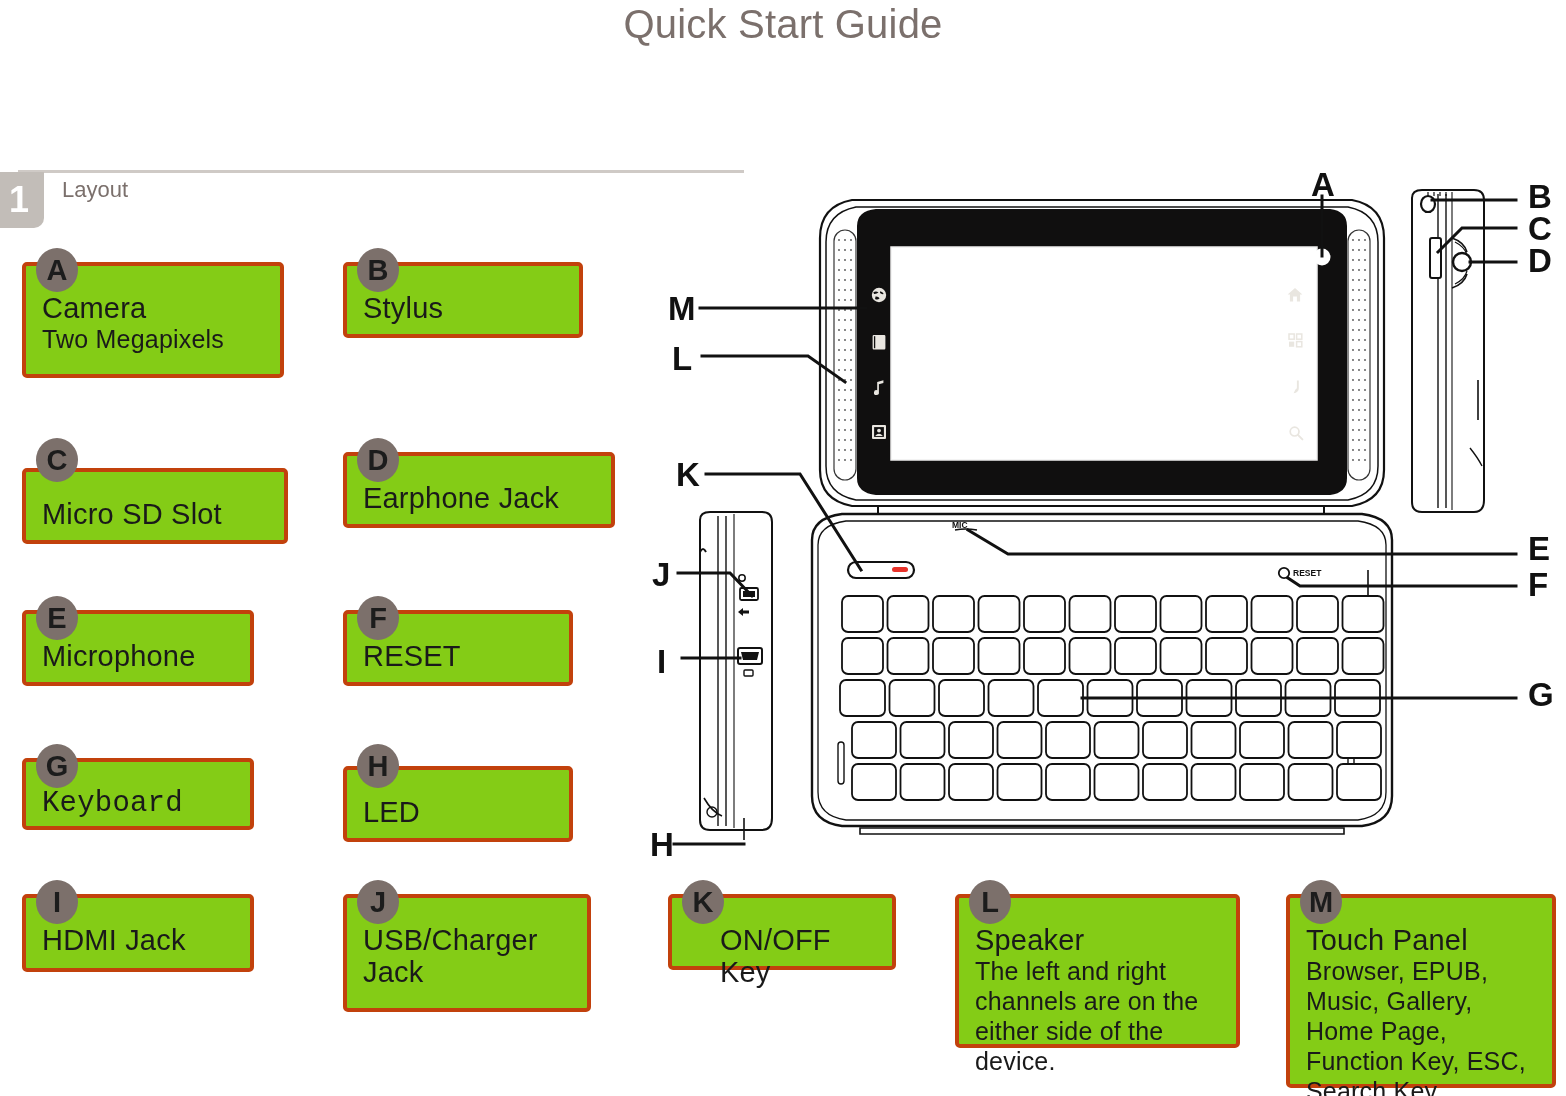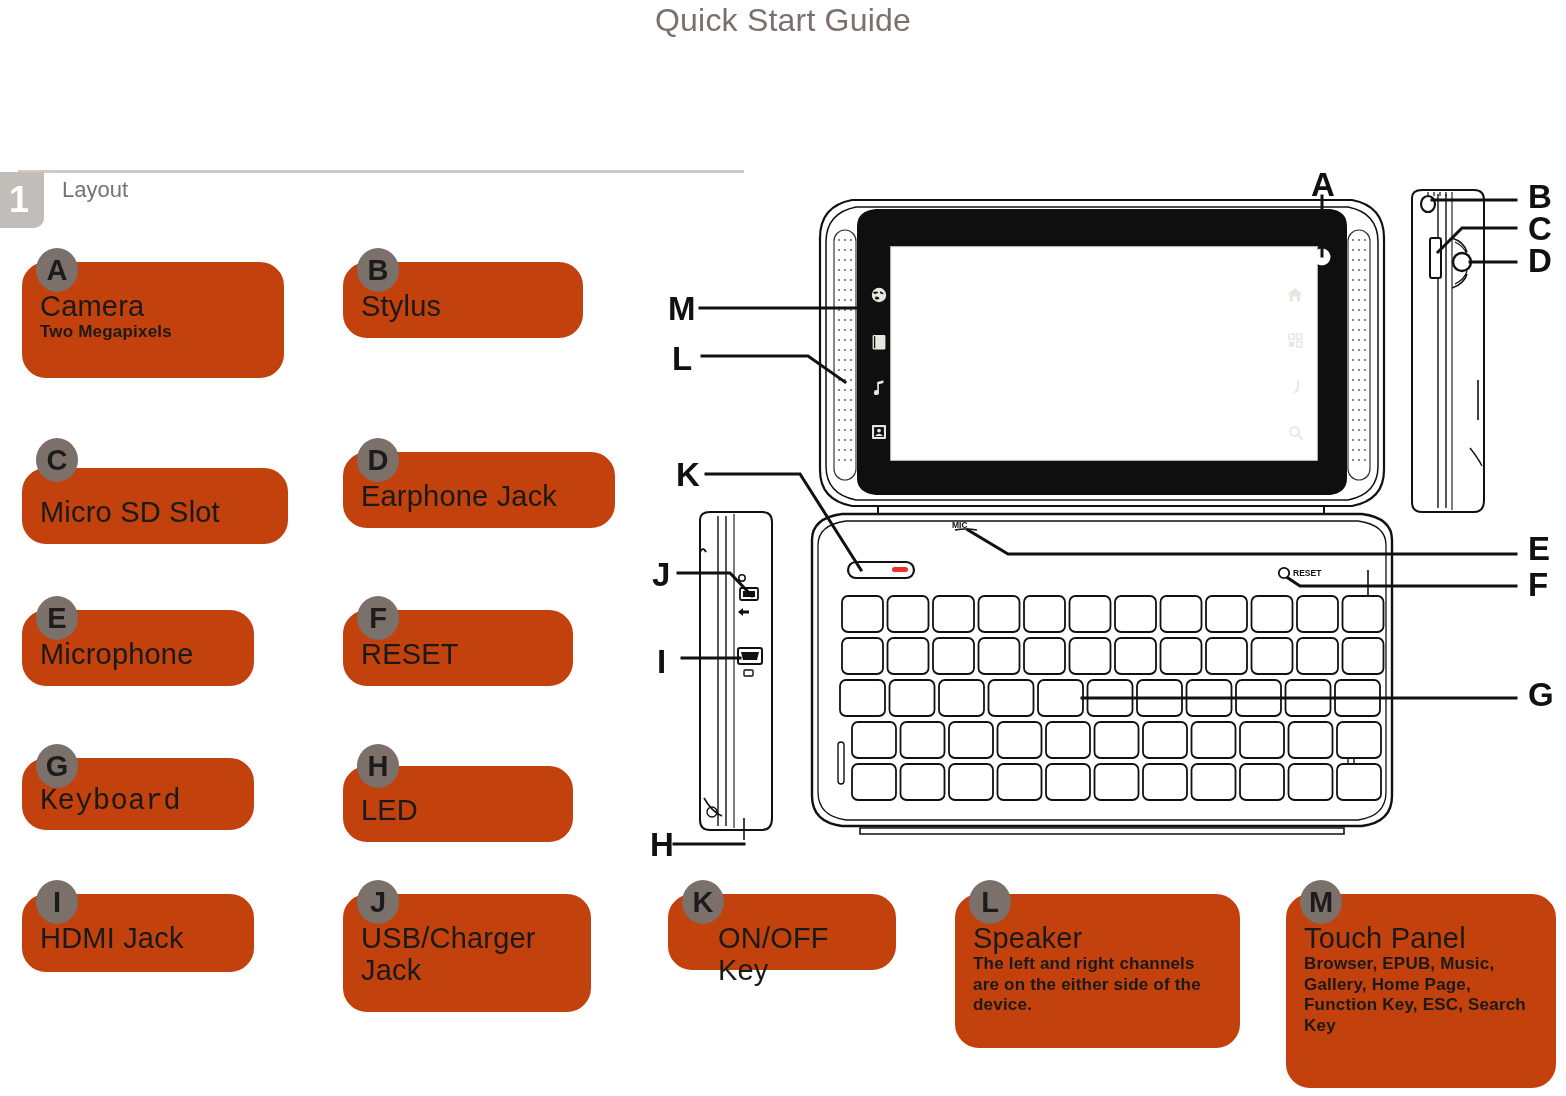--- a/index.html
+++ b/index.html
@@ -8,21 +8,21 @@
     background: #ffffff;
     font-family: "Liberation Sans", sans-serif;
     overflow: hidden;
   }
   #page { position: relative; width: 1566px; height: 1096px; }
 
   
   .doc-title {
     position: absolute; top: 2px; left: 0; width: 1566px;
     text-align: center;
-    font-size: 32px; font-weight: 400; letter-spacing: 0.2px;
+    font-size: 40px; font-weight: 400; letter-spacing: 0.2px;
     color: #7b706c;
   }
 
   
   .section-header { position: absolute; left: 0; top: 170px; width: 744px; height: 62px; }
   .section-rule {
     position: absolute; left: 18px; top: 0; width: 726px; height: 3px;
     background: #cfcac6;
   }
   .section-badge {
@@ -36,43 +36,43 @@
   }
   .section-title {
     position: absolute; left: 62px; top: 7px;
     font-size: 22px; color: #7b706c; font-weight: 400;
   }
 
   
   .legend-box { position: absolute; }
   .legend-frame {
     position: absolute; left: 0; top: 14px;
-    border: 2px solid #c2410c;
-    border-radius: 24px;
-    background: #c2410c;
+    border: 4px solid #c2410c;
+    border-radius: 5px;
+    background: #84cc16;
     width: 100%;
   }
   .legend-badge {
     position: absolute; left: 14px; top: 0;
     width: 42px; height: 44px;
     border-radius: 50%;
     background: #7c706b;
     color: #1c1c1c;
     font-size: 29px; font-weight: 700;
     display: flex; align-items: center; justify-content: center;
     line-height: 1;
     z-index: 3;
   }
   .legend-text {
     position: relative; z-index: 2;
     padding: 26px 14px 10px 16px;
     color: #1a1a1a;
   }
   .legend-title { font-size: 29px; font-weight: 300; line-height: 1.12; letter-spacing: 0.2px; }
-  .legend-sub { font-size: 17px; font-weight: 700; line-height: 1.2; letter-spacing: 0.2px; }
+  .legend-sub { font-size: 25px; font-weight: 400; line-height: 1.2; letter-spacing: 0.2px; }
 
   
   #illus { position: absolute; left: 0; top: 0; width: 1566px; height: 1096px; pointer-events: none; }
 
   .lead-label {
     position: absolute; font-size: 33px; font-weight: 700; color: #111111;
     line-height: 1;
   }
 </style>
 </head>

